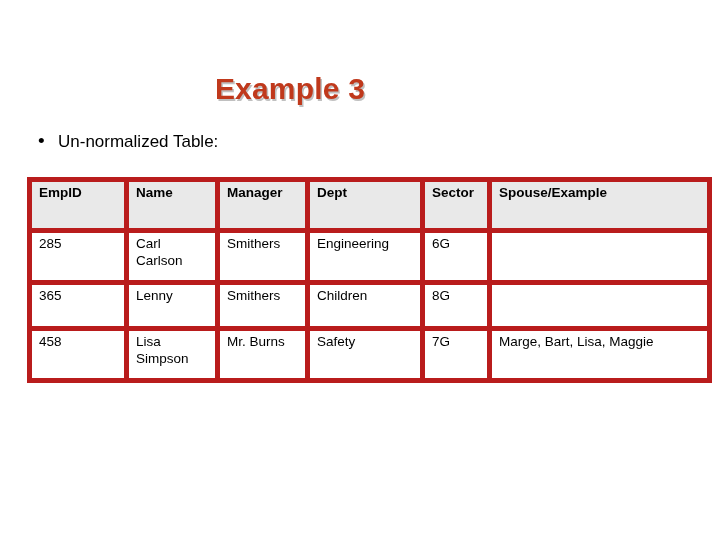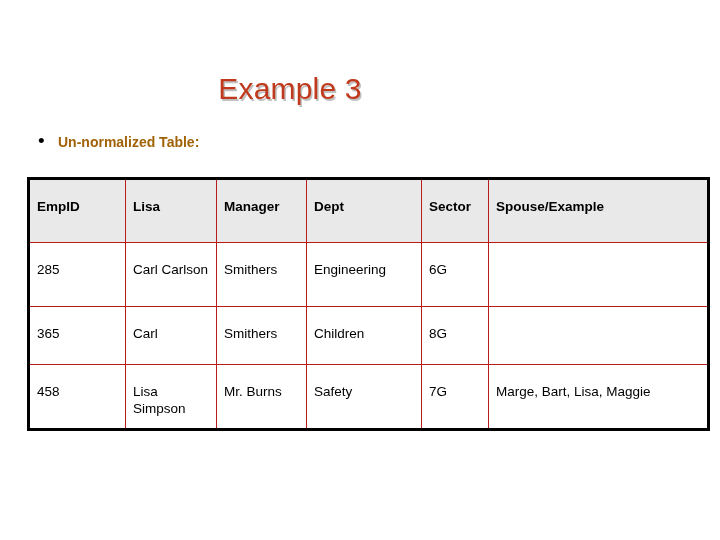--- a/index.html
+++ b/index.html
@@ -22,21 +22,21 @@
   }
 
   
   .slide-title {
     position: absolute;
     left: 0;
     top: 72px;
     width: 580px;
     text-align: center;
     font-size: 30px;
-    font-weight: normal;
+    font-weight: bold;
     letter-spacing: 0.2px;
     color: #c0391c;
     text-shadow: 1.5px 1.5px 0 rgba(140,140,140,0.55);
     white-space: nowrap;
   }
 
   
   .bullet-row {
     position: absolute;
     left: 38px;
@@ -47,45 +47,44 @@
   }
   .bullet-mark {
     display: inline-block;
     width: 20px;
     font-size: 19px;
     line-height: 1;
     color: #000000;
     text-align: left;
   }
   .bullet-text {
-    font-size: 14px;
-    color: #a16207;
+    font-size: 17px;
+    color: #000000;
     line-height: 1.15;
     white-space: nowrap;
-    font-weight: bold;
   }
 
   
   .table-wrap {
     position: absolute;
     left: 27px;
     top: 177px;
     width: 680px;
   }
   table.data-table {
     border-collapse: collapse;
     width: 680px;
     table-layout: fixed;
     border: 3px solid #000000;
     background: #ffffff;
   }
   table.data-table td,
   table.data-table th {
-    border: 1px solid #b91c1c;
-    padding: 18px 7px 7px 7px;
+    border: 5px solid #b91c1c;
+    padding: 2px 7px 7px 7px;
     font-size: 13.5px;
     line-height: 1.28;
     color: #000000;
     text-align: left;
     vertical-align: top;
     background: #ffffff;
     word-wrap: break-word;
   }
   table.data-table thead th {
     background: #e9e9e9;
@@ -125,39 +124,39 @@
         <col class="c-empid">
         <col class="c-name">
         <col class="c-manager">
         <col class="c-dept">
         <col class="c-sector">
         <col class="c-spouse">
       </colgroup>
       <thead>
         <tr>
           <th>EmpID</th>
-          <th>Lisa</th>
+          <th>Name</th>
           <th>Manager</th>
           <th>Dept</th>
           <th>Sector</th>
           <th>Spouse/Example</th>
         </tr>
       </thead>
       <tbody>
         <tr class="row-tall">
           <td>285</td>
           <td>Carl Carlson</td>
           <td>Smithers</td>
           <td>Engineering</td>
           <td>6G</td>
           <td></td>
         </tr>
         <tr class="row-short">
           <td>365</td>
-          <td>Carl</td>
+          <td>Lenny</td>
           <td>Smithers</td>
           <td>Children</td>
           <td>8G</td>
           <td></td>
         </tr>
         <tr class="row-tall">
           <td>458</td>
           <td>Lisa Simpson</td>
           <td>Mr. Burns</td>
           <td>Safety</td>

